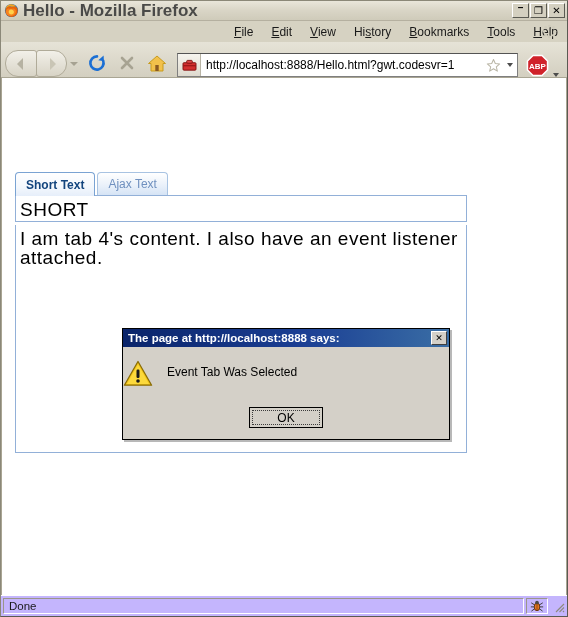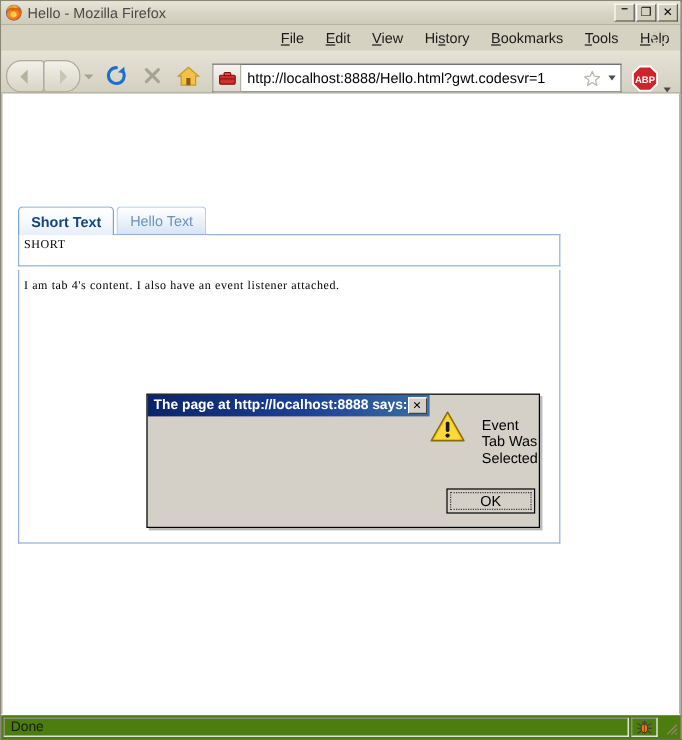--- a/index.html
+++ b/index.html
@@ -40,22 +40,22 @@
     padding: 0 2px 0 3px;
     flex: none;
   }
   #ff-logo {
     width: 15px; height: 15px;
     flex: none;
     margin-right: 4px;
     position: relative;
   }
   .title-text {
-    font-size: 12px;
-    font-weight: normal;
+    font-size: 17px;
+    font-weight: bold;
     color: #4a4a48;
     white-space: nowrap;
     flex: 1;
     overflow: hidden;
   }
   .winbtns { display: flex; gap: 1px; flex: none; }
   .winbtn {
     width: 17px; height: 15px;
     box-sizing: border-box;
     background: #d4d0c0;
@@ -234,22 +234,22 @@
   .tab.disabled { color: #c3cfe0; border-color: #cfdbea; }
   .tabbar-filler { flex: 1; border-bottom: 1px solid #92b0d8; margin-bottom: -1px; height: 23px;}
   .tabcontent {
     border: 1px solid #92b0d8;
     border-top: none;
     background: #ffffff;
     box-sizing: border-box;
   }
   #outer-content { height: 26px; padding: 3px 4px 0 4px; }
   .mono {
-    font-family: Liberation Serif, serif;
-    font-size: 10px;
+    font-family: Liberation Sans, sans-serif;
+    font-size: 19px;
     color: #000;
     letter-spacing: 0.5px;
   }
 
   #inner-panel { left: 13px; top: 147px; width: 452px; }
   #inner-content { height: 228px; padding: 4px 2px 0 2px; }
   #inner-text {
     line-height: 19px;
     padding-left: 2px;
   }
@@ -257,21 +257,21 @@
   
   #dialog {
     position: absolute;
     left: 120px; top: 250px;
     width: 328px; height: 112px;
     box-sizing: border-box;
     background: #d4d0c8;
     border: 1px solid #000000;
     box-shadow: 2px 2px 0 rgba(0,0,0,0.28);
     display: flex;
-    flex-direction: row;
+    flex-direction: column;
   }
   #dialog-title {
     height: 18px;
     flex: none;
     background: linear-gradient(to right, #0a246a 0%, #1b3f94 55%, #3a6ea5 100%);
     display: flex;
     align-items: center;
     padding: 0 2px 0 5px;
   }
   #dialog-title-text {
@@ -338,21 +338,21 @@
     display: flex; align-items: center; justify-content: center;
     font-size: 12px;
     color: #000;
   }
 
   
   #statusbar {
     height: 21px;
     flex: none;
     box-sizing: border-box;
-    background: #4d7c0f;
+    background: #c4b5fd;
     display: flex;
     align-items: stretch;
     padding: 2px 1px 2px 2px;
     border-top: 1px solid #ffffff;
   }
   #status-text-box {
     flex: 1;
     box-sizing: border-box;
     border: 1px solid;
     border-color: #9a968a #ffffff #ffffff #9a968a;
@@ -497,21 +497,21 @@
   </div>
 
   <div id="viewport">
 
     <div id="outer-panel" class="tabpanel">
       <div class="tabbar">
         <div class="tab selected">
           <span>Short Text</span>
         </div>
         <div class="tab">
-          <span>Hello Text</span>
+          <span>Ajax Text</span>
         </div>
         <div class="tabbar-filler"></div>
       </div>
       <div id="outer-content" class="tabcontent">
         <div class="mono">SHORT</div>
       </div>
     </div>
 
     <div id="inner-panel" class="tabpanel">
       <div id="inner-content" class="tabcontent">

